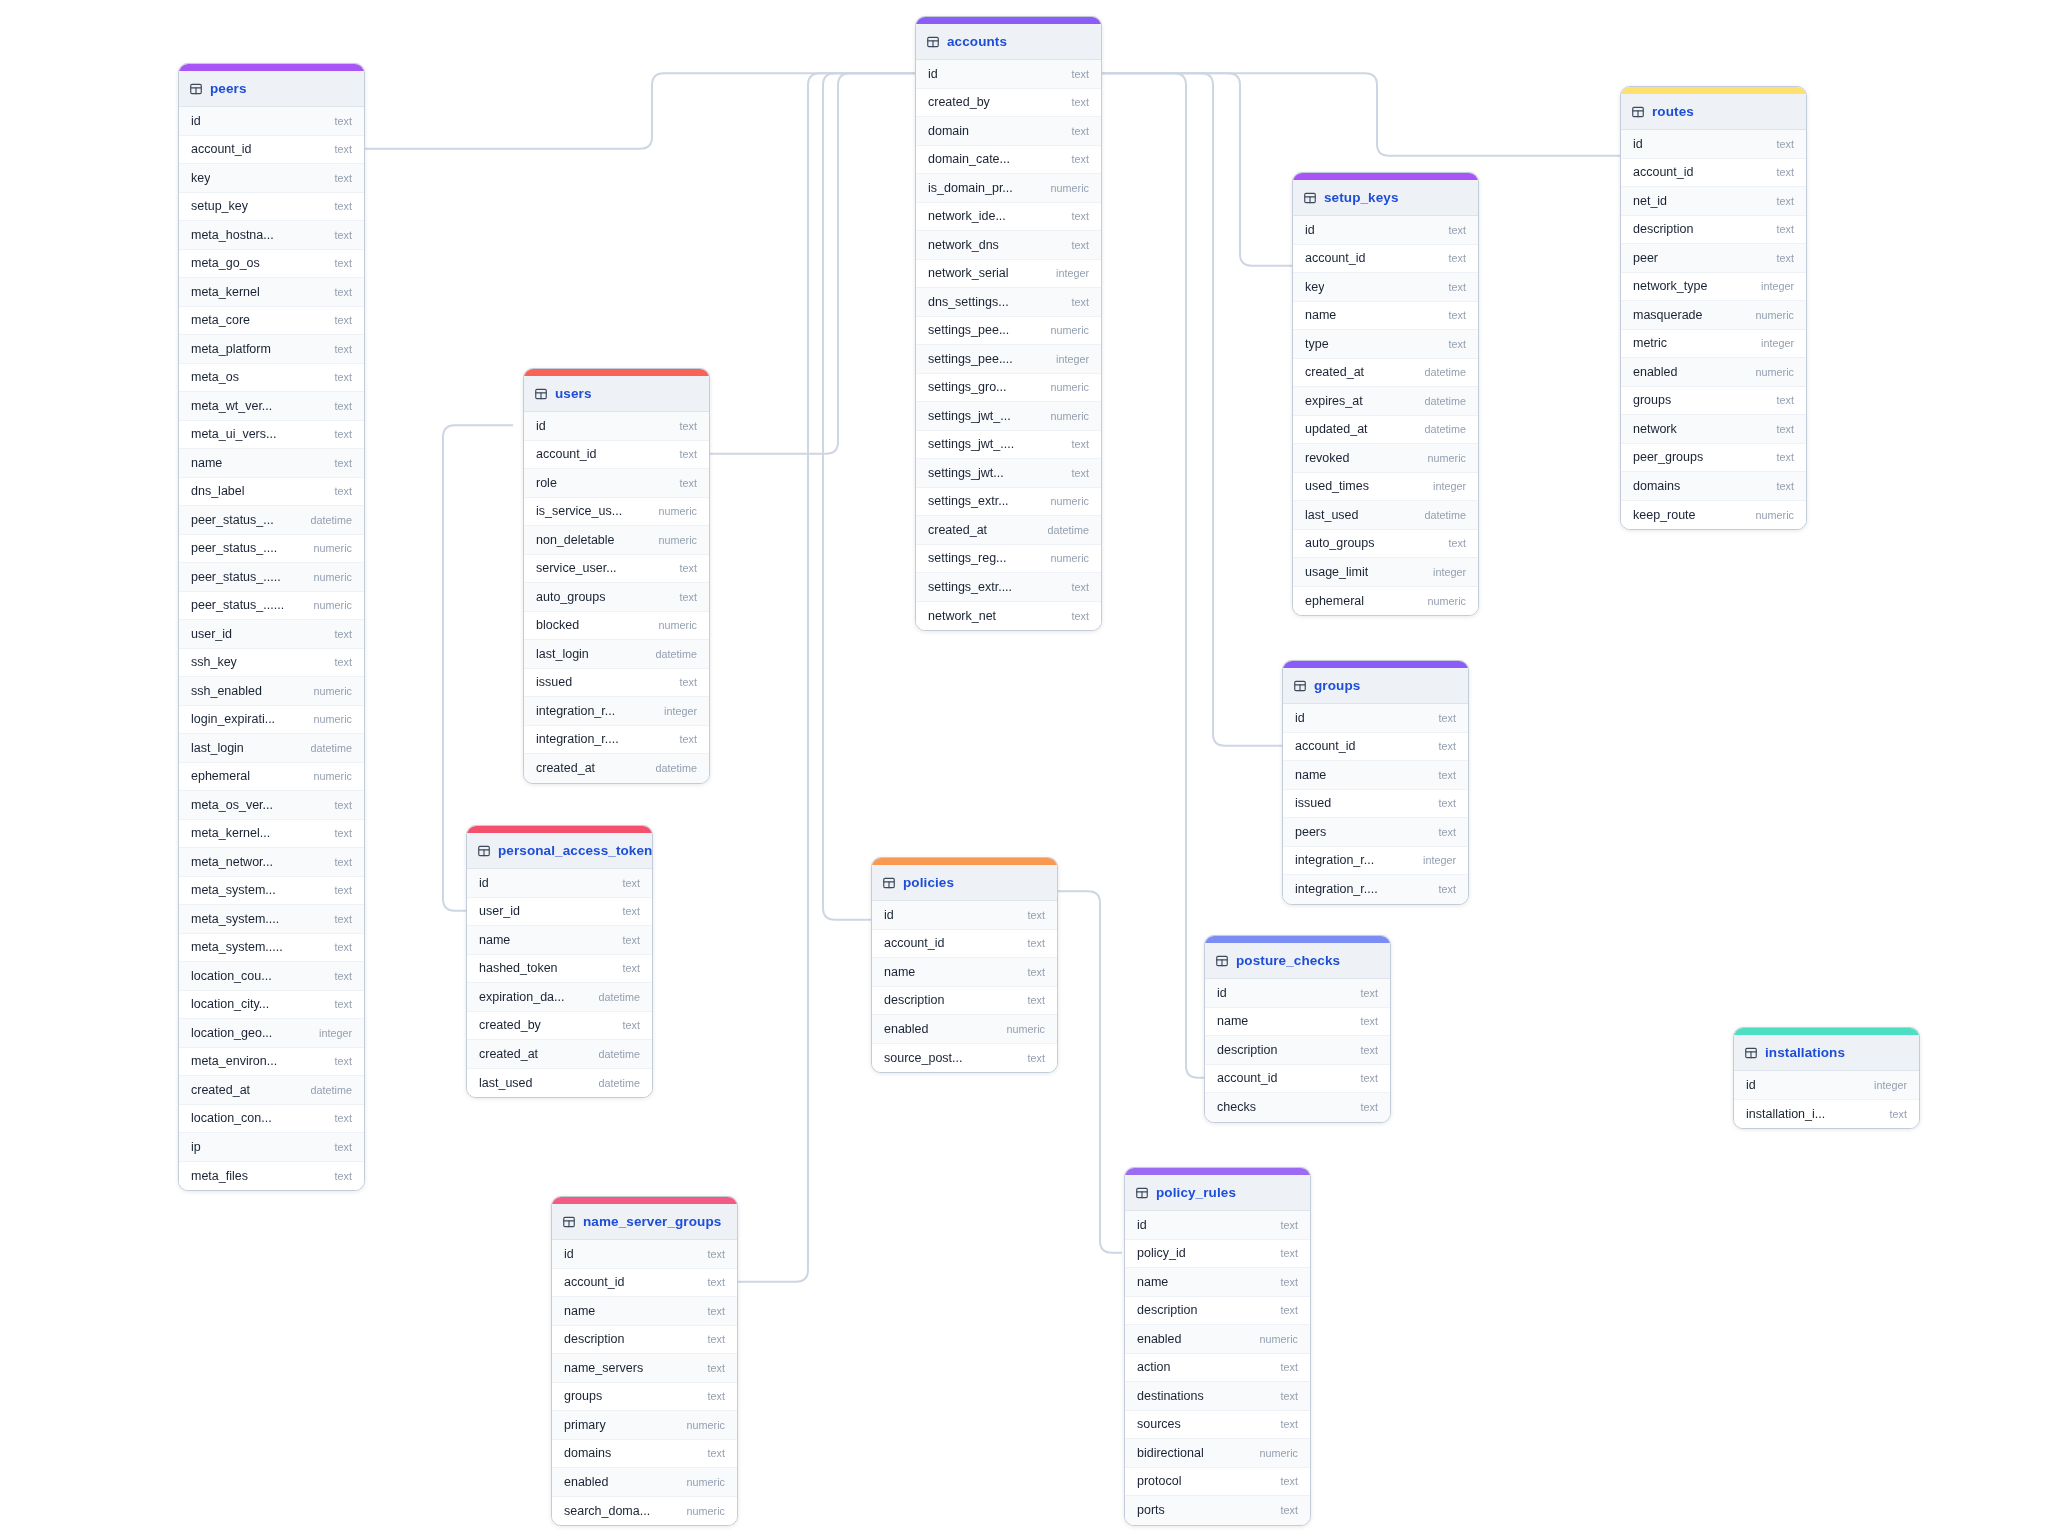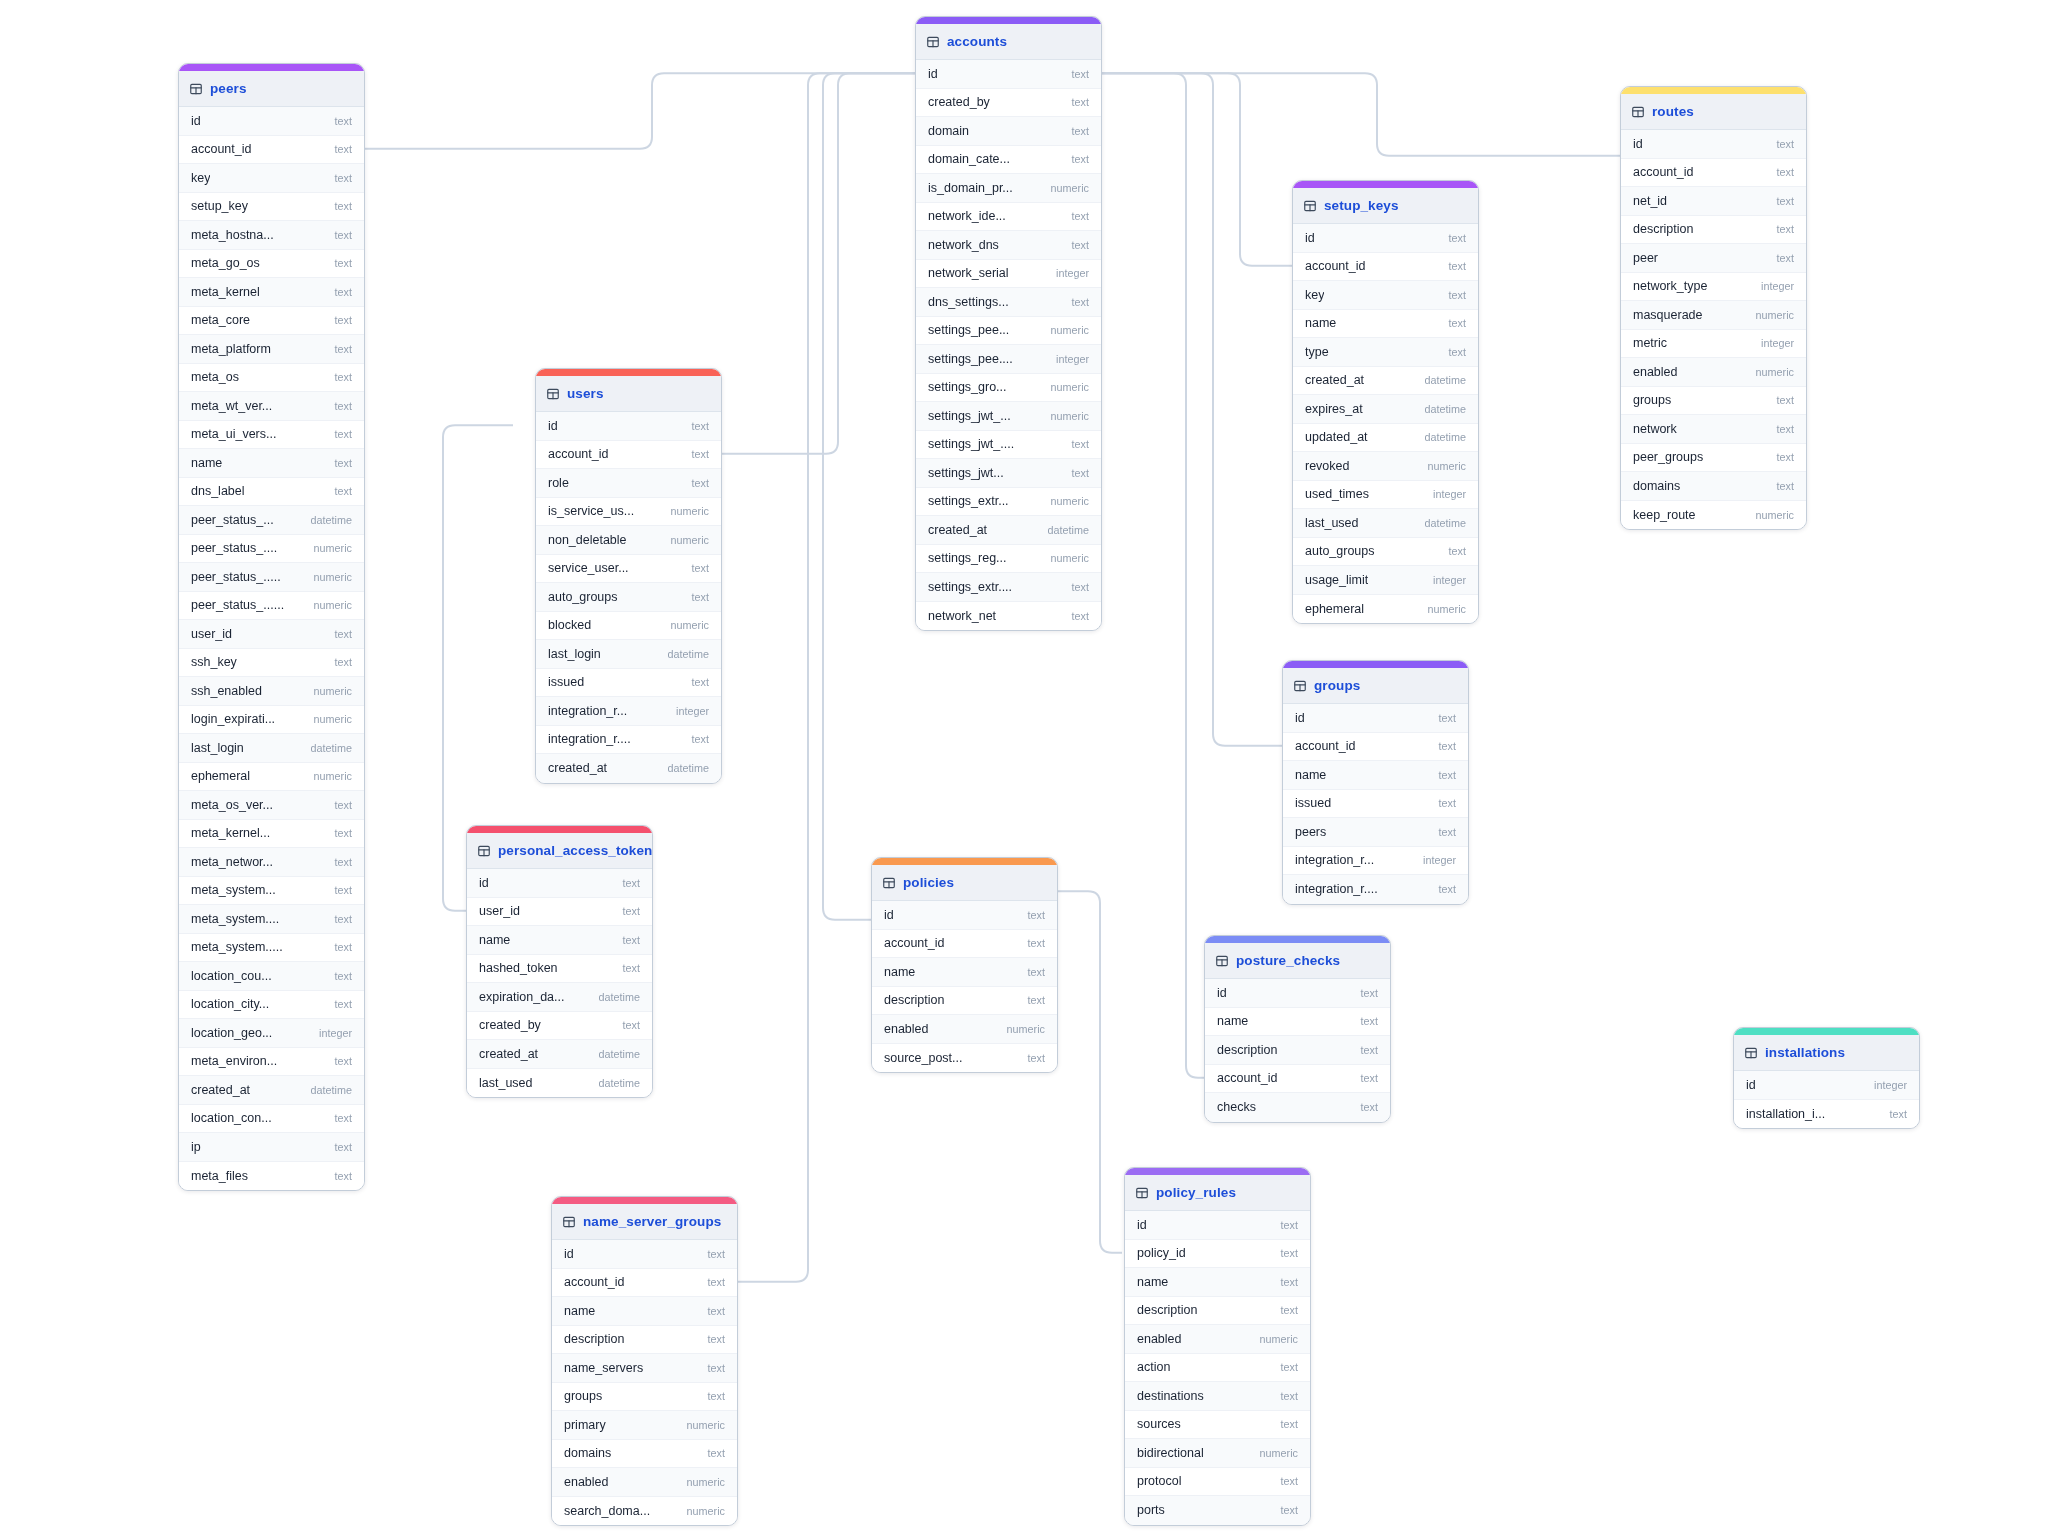--- a/index.html
+++ b/index.html
@@ -204,21 +204,21 @@
         <div class="frow">
           <span class="fname">ip</span>
           <span class="ftype">text</span>
         </div>
         <div class="frow">
           <span class="fname">meta_files</span>
           <span class="ftype">text</span>
         </div>
       </div>
     </div>
-    <div class="table-card" style="left: 535px; top: 368px; width: 185px;">
+    <div class="table-card" style="left: 523px; top: 368px; width: 185px;">
       <div class="accent" style="background:#f96257"></div>
       <div class="thead">
         <span class="ticon">
           <svg width="14" height="14" viewBox="0 0 24 24" stroke="currentColor" stroke-width="2" fill="none" stroke-linecap="round" stroke-linejoin="round">
             <rect x="3" y="4" width="18" height="16" rx="2"></rect>
             <line x1="3" y1="10" x2="21" y2="10"></line>
             <line x1="12" y1="10" x2="12" y2="20"></line>
           </svg>
         </span>
         <span class="tname">users</span>
@@ -507,21 +507,21 @@
         <div class="frow">
           <span class="fname">enabled</span>
           <span class="ftype">numeric</span>
         </div>
         <div class="frow">
           <span class="fname">source_post...</span>
           <span class="ftype">text</span>
         </div>
       </div>
     </div>
-    <div class="table-card" style="left: 1292px; top: 180px; width: 185px; text-align: right;">
+    <div class="table-card" style="left: 1292px; top: 172px; width: 185px; text-align: right;">
       <div class="accent" style="background:#a855f7"></div>
       <div class="thead">
         <span class="ticon">
           <svg width="14" height="14" viewBox="0 0 24 24" stroke="currentColor" stroke-width="2" fill="none" stroke-linecap="round" stroke-linejoin="round">
             <rect x="3" y="4" width="18" height="16" rx="2"></rect>
             <line x1="3" y1="10" x2="21" y2="10"></line>
             <line x1="12" y1="10" x2="12" y2="20"></line>
           </svg>
         </span>
         <span class="tname">setup_keys</span>

